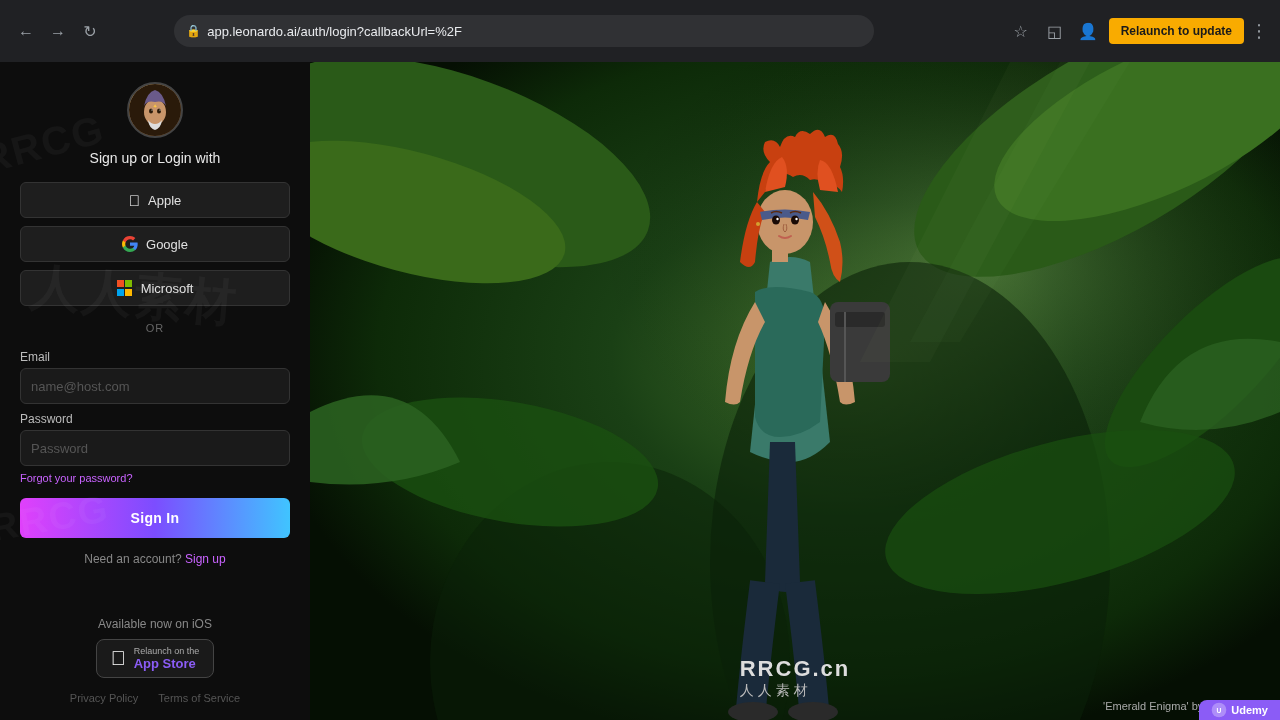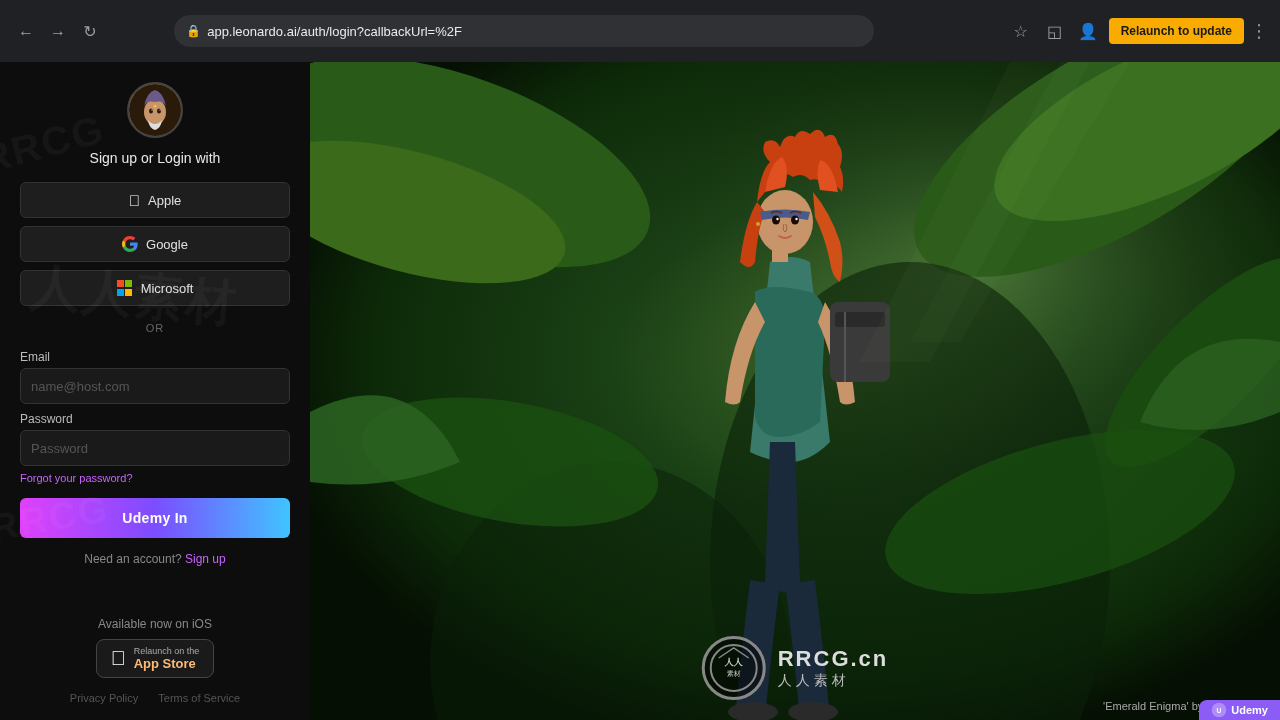--- a/index.html
+++ b/index.html
@@ -140,21 +140,21 @@
     }
     .ios-label { color: #888; font-size: 12px; }
     .app-store-badge {
       background: #1a1a1a; border: 1px solid #444; border-radius: 8px;
       padding: 6px 14px; display: flex; align-items: center; gap: 8px;
       cursor: pointer;
     }
     .apple-logo { font-size: 20px; color: #fff; }
     .badge-text { display: flex; flex-direction: column; }
     .badge-small { color: #aaa; font-size: 9px; }
-    .badge-large { color: #fdba74; font-size: 13px; font-weight: 600; }
+    .badge-large { color: #8b5cf6; font-size: 13px; font-weight: 600; }
 
     .footer-links {
       display: flex; gap: 20px; margin-top: 14px;
     }
     .footer-link { color: #555; font-size: 11px; text-decoration: none; cursor: pointer; }
 
     
     .right-panel {
       flex: 1;
       height: 658px;
@@ -315,21 +315,21 @@
       <input class="field-input" type="email" placeholder="name@host.com" style="">
     </div>
 
     <div class="form-row">
       <div class="field-label">Password</div>
       <input class="field-input" type="password" placeholder="Password" style="">
     </div>
 
     <a class="forgot-pw">Forgot your password?</a>
 
-    <button class="signin-button">Udemy In</button>
+    <button class="signin-button">Sign In</button>
 
     <div class="need-account">
       <span>Need an account?</span>
       <a class="signup-link">Sign up</a>
     </div>
 
     <div class="ios-section">
       <div class="ios-label">Available now on iOS</div>
       <div class="app-store-badge">
         <span class="apple-logo"></span>
@@ -433,28 +433,20 @@
         <ellipse cx="200" cy="400" rx="150" ry="60" fill="#1a5010" opacity="0.8" transform="rotate(10 200 400)"></ellipse>
         <ellipse cx="750" cy="450" rx="180" ry="70" fill="#1a5010" opacity="0.7" transform="rotate(-15 750 450)"></ellipse>
         <path d="M0 350 Q100 300 150 400 Q80 430 0 420 Z" fill="#2a6020" opacity="0.9"></path>
         <path d="M970 280 Q870 260 830 360 Q900 380 970 350 Z" fill="#2a6020" opacity="0.8"></path>
 
         <path d="M700 0 L550 300 L620 300 L780 0 Z" fill="#a8d878" opacity="0.04"></path>
         <path d="M750 0 L600 280 L650 280 L820 0 Z" fill="#a8d878" opacity="0.03"></path>
       </svg>
 
       <div class="rrcg-logo">
-        <div class="rrcg-circle">
-          <svg width="50" height="50" viewBox="0 0 50 50">
-            <circle cx="25" cy="25" r="23" fill="none" stroke="#888" stroke-width="2"></circle>
-            <text x="25" y="22" text-anchor="middle" fill="#ccc" font-size="9" font-weight="bold" font-family="Arial">人人</text>
-            <text x="25" y="33" text-anchor="middle" fill="#ccc" font-size="7" font-family="Arial">素材</text>
-            <path d="M10 15 L25 5 L40 15" stroke="#888" stroke-width="1.5" fill="none"></path>
-          </svg>
-        </div>
         <div class="rrcg-text-block">
           <span class="rrcg-main">RRCG.cn</span>
           <span class="rrcg-sub">人人素材</span>
         </div>
       </div>
 
       <div class="hero-caption">
         <span>'Emerald Enigma' by</span>
         <a>@Leonardo</a>
       </div>

